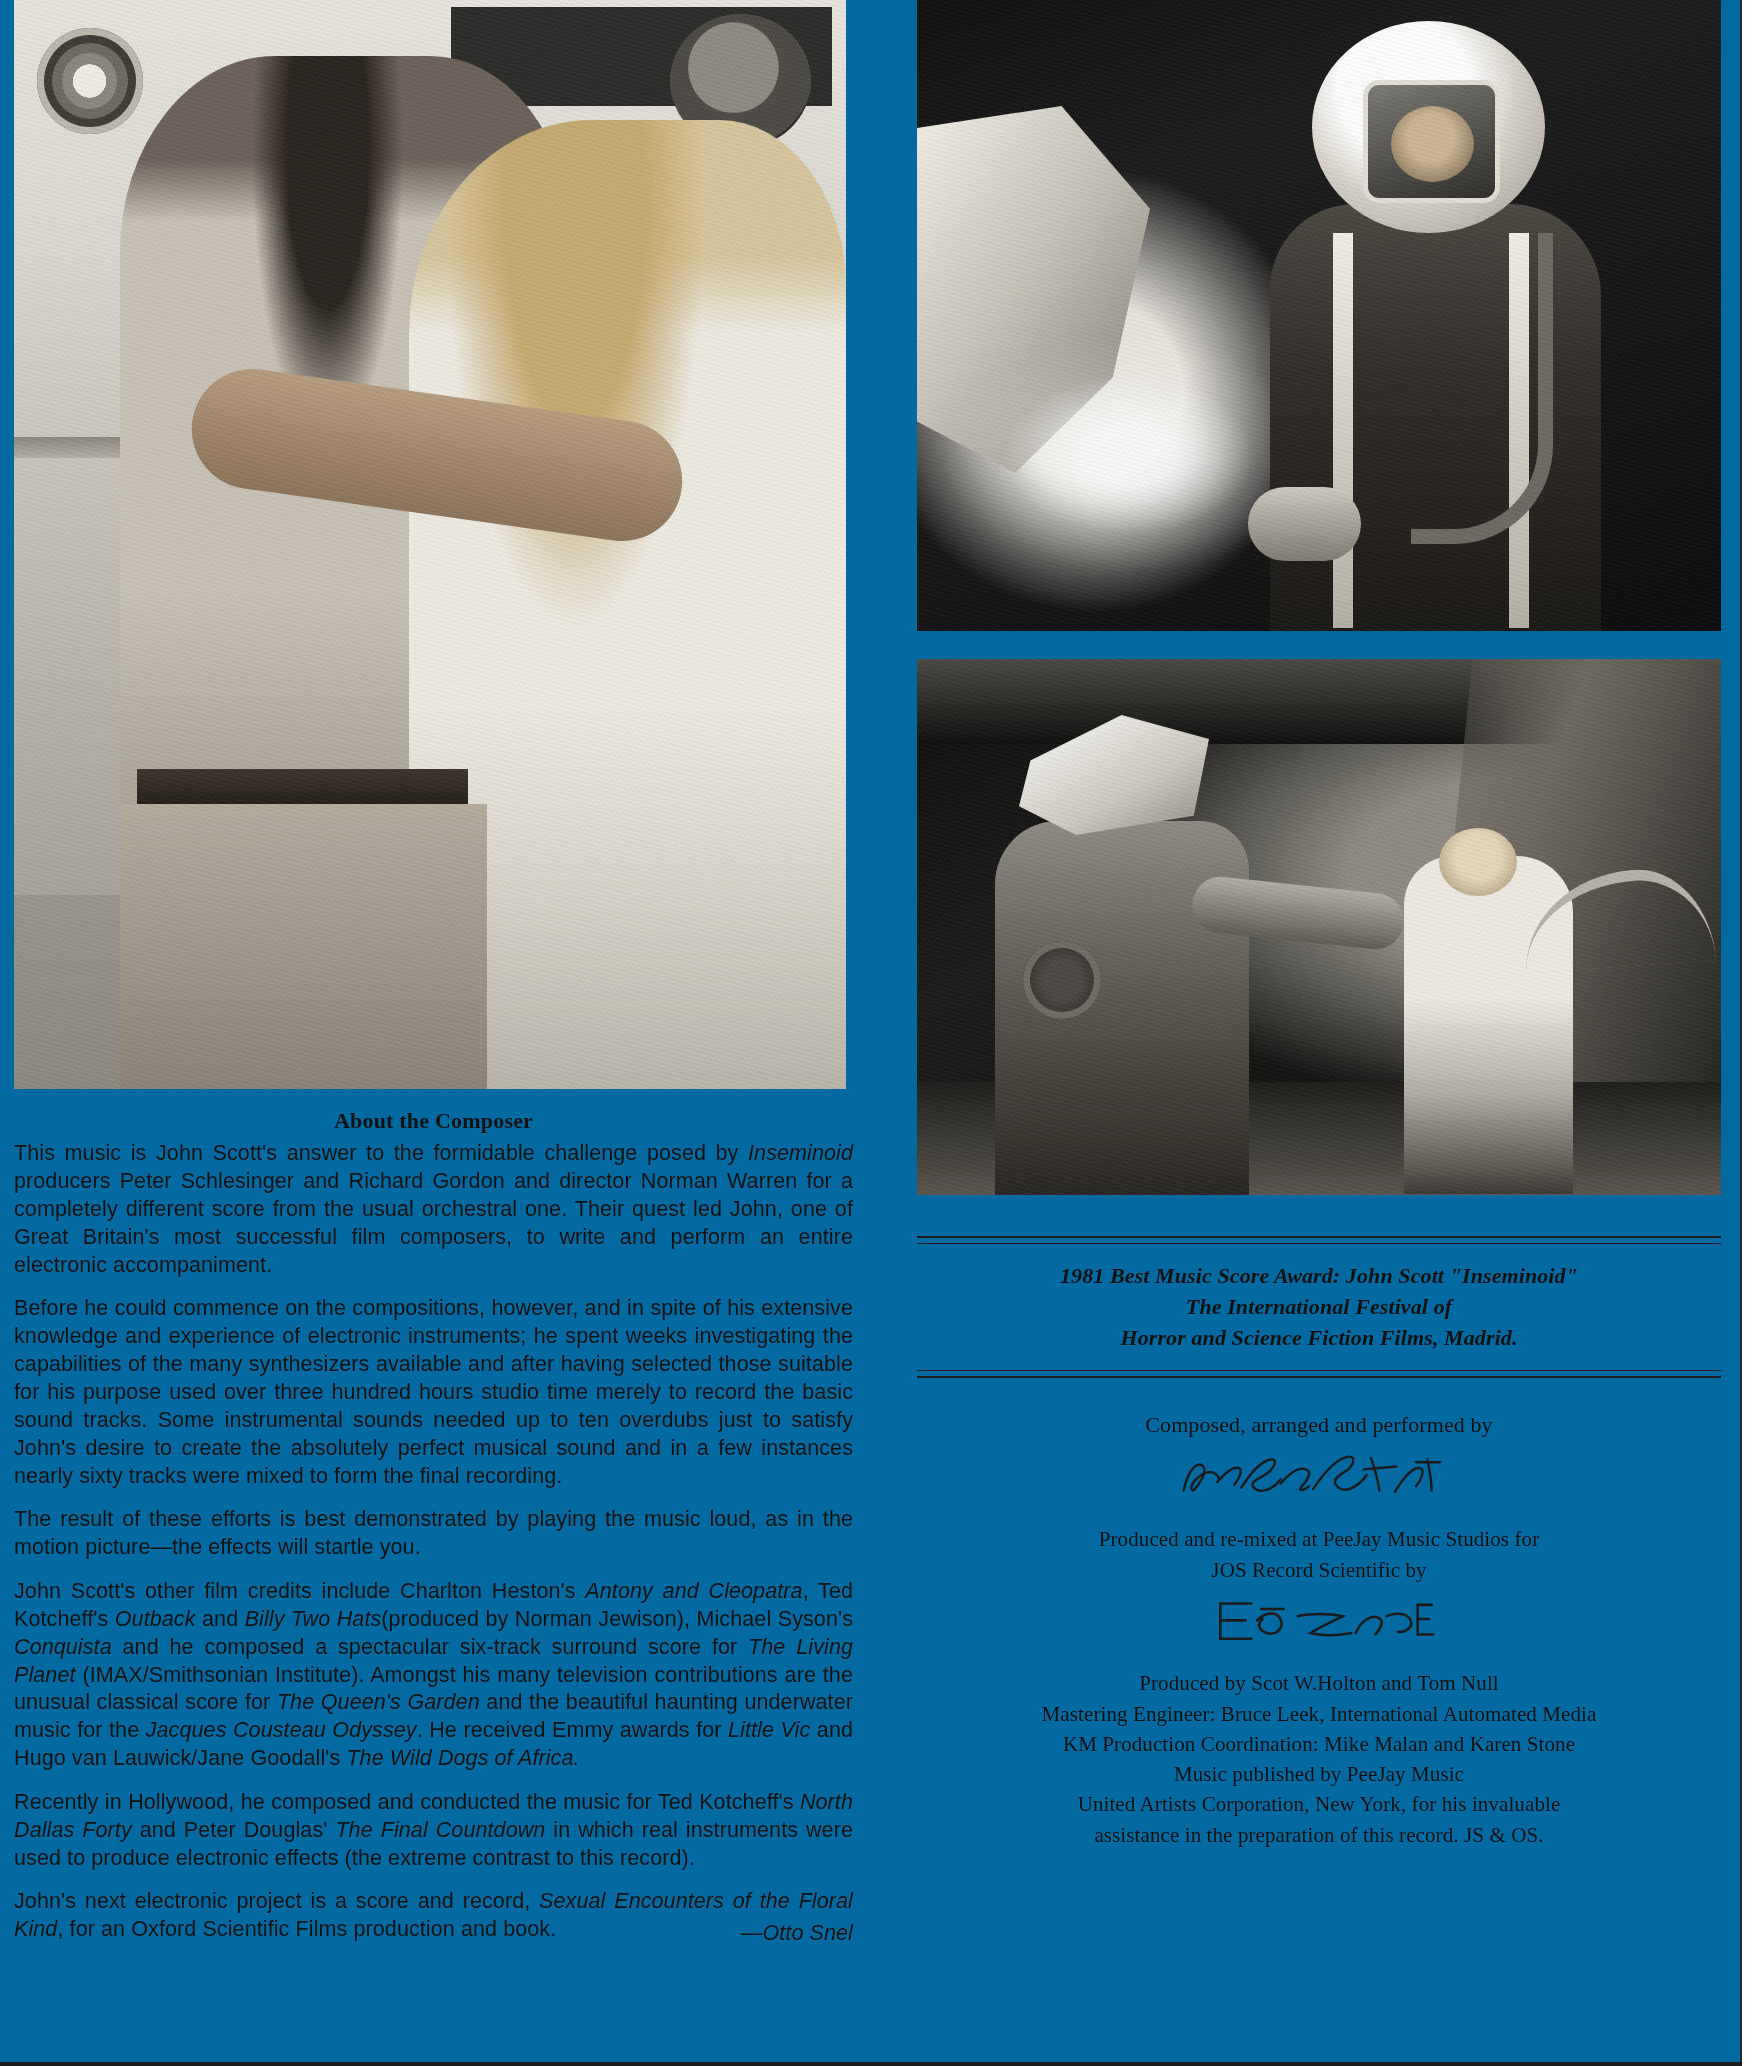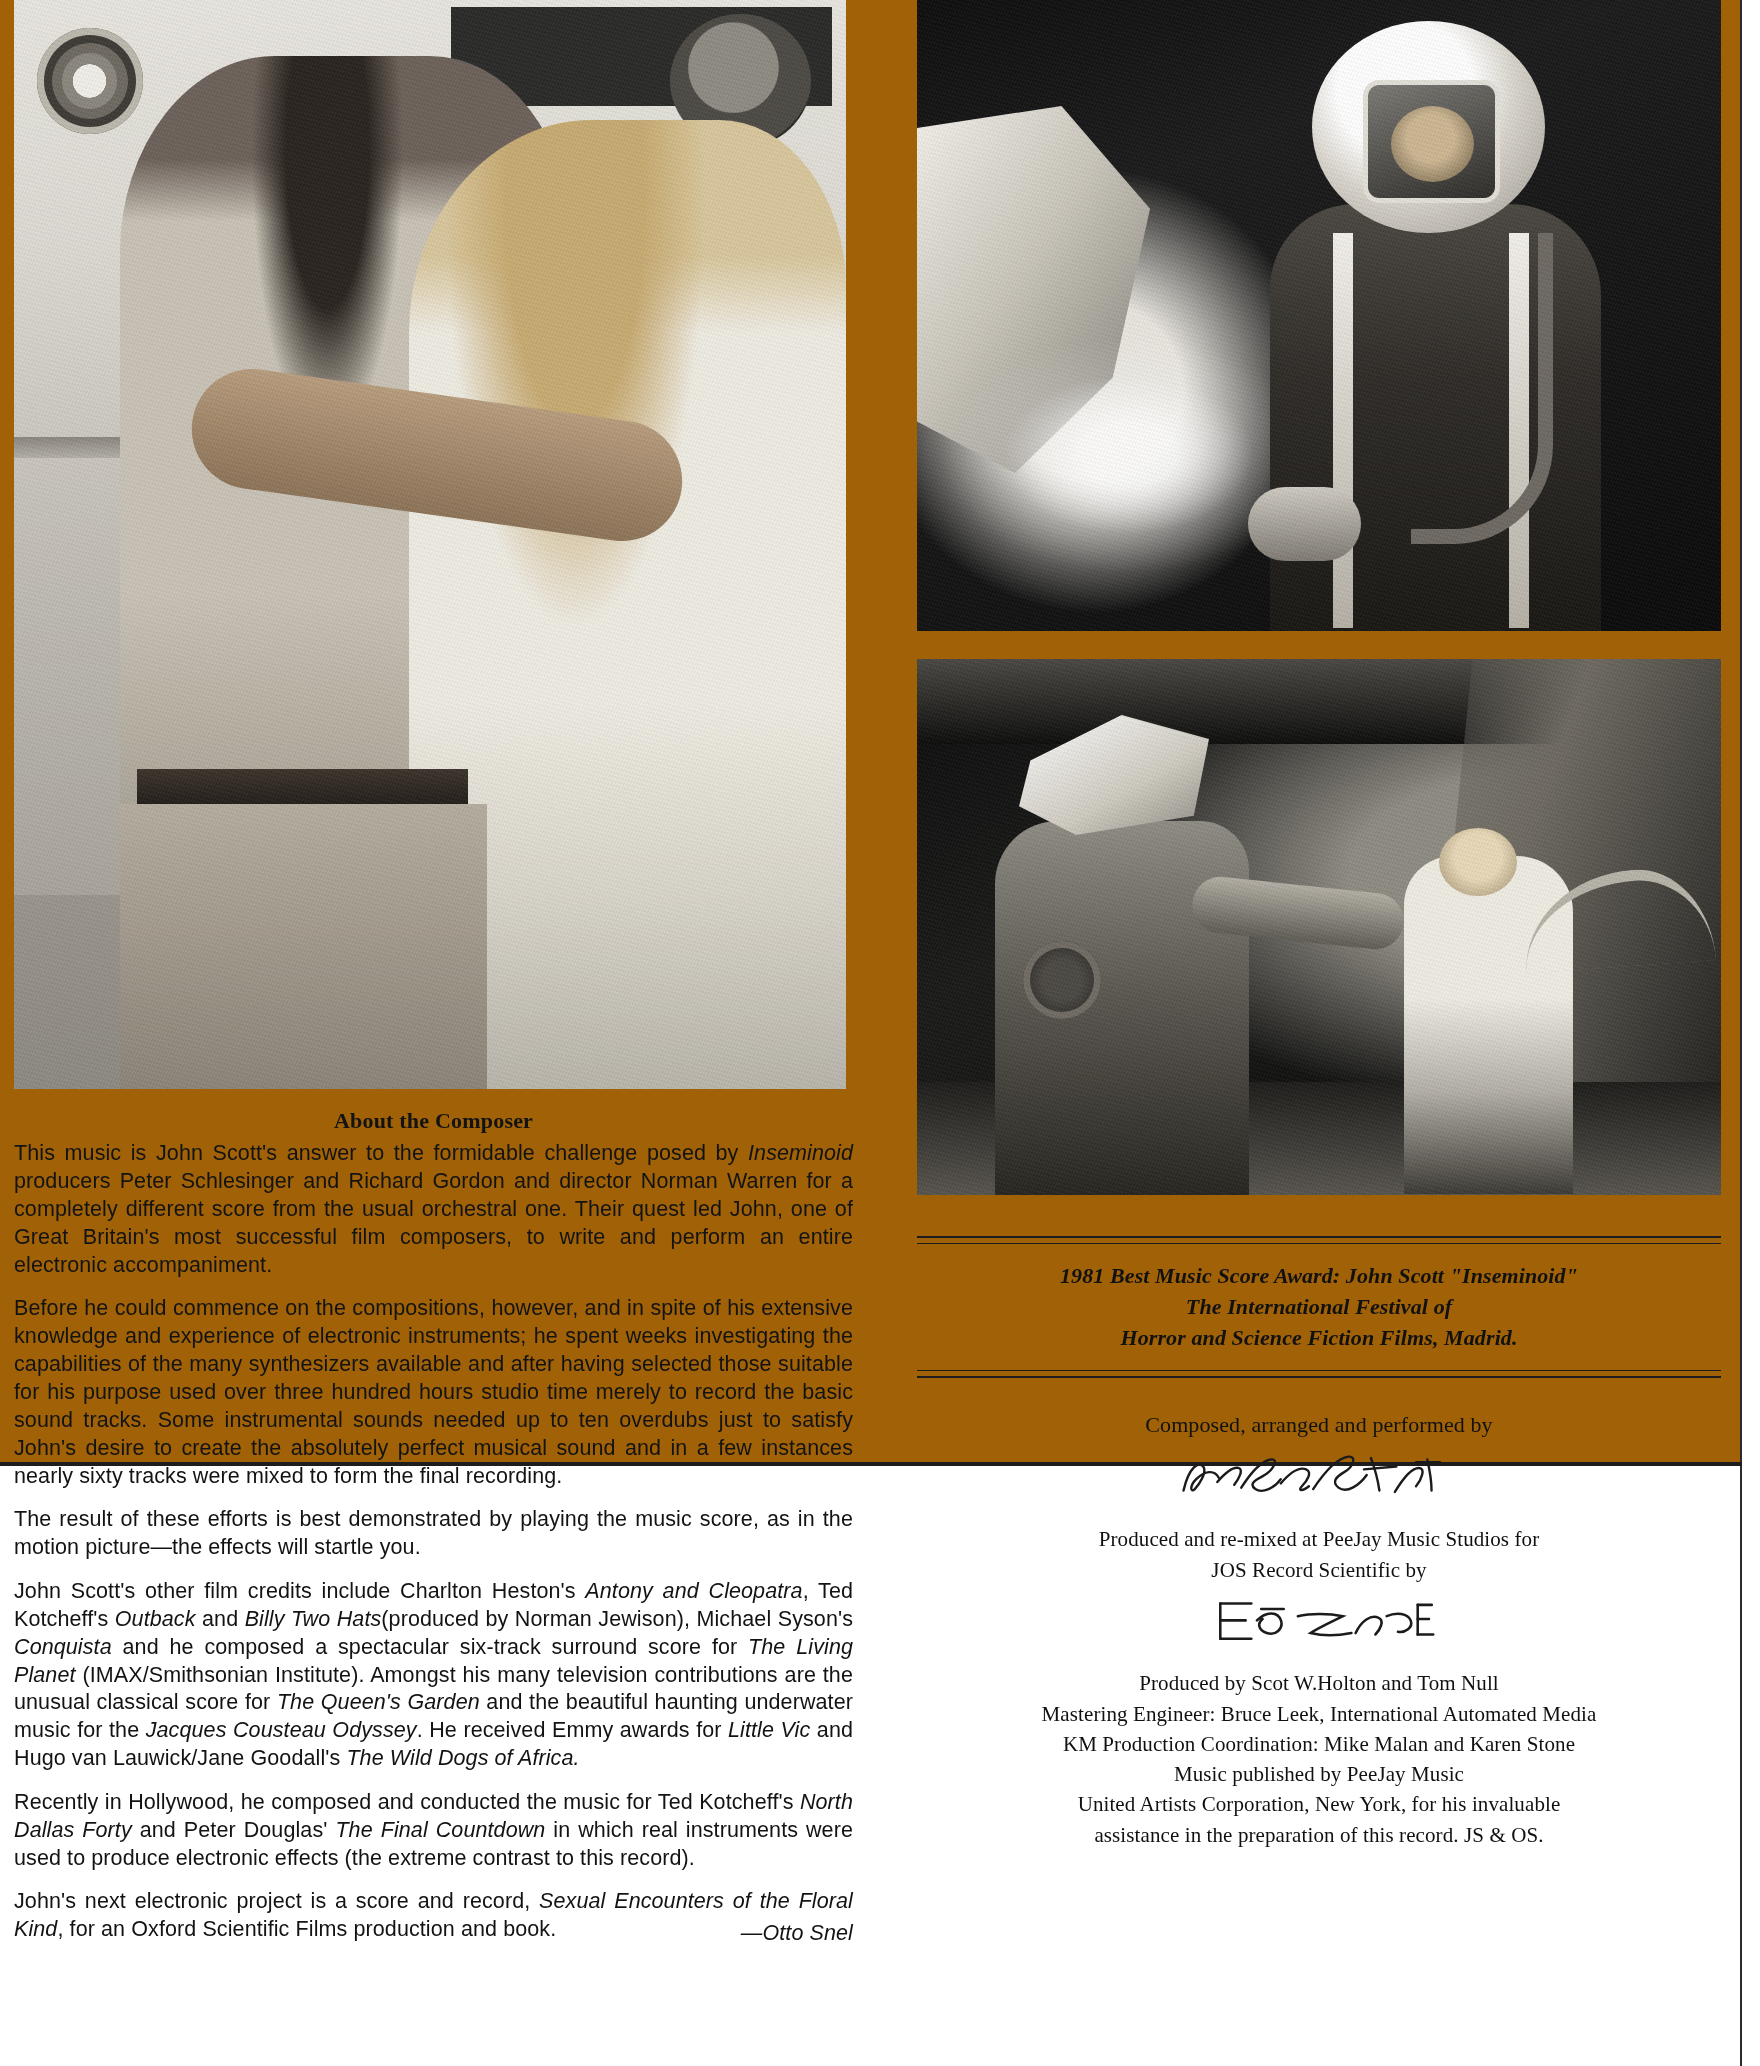--- a/index.html
+++ b/index.html
@@ -10,22 +10,22 @@
   body {
     width: 1760px;
     height: 2066px;
     font-family: "Liberation Sans", sans-serif;
     color: #111111;
     overflow: hidden;
   }
   .page {
     position: relative;
     width: 1760px;
-    height: 1466px;
-    background: #a16207;
+    height: 2066px;
+    background: #0369a1;
     box-sizing: border-box;
   }
   
   .sleeve-edge {
     position: absolute;
     top: 0;
     right: 0;
     width: 18.3px;
     height: 2066px;
     background: #ffffff;
@@ -350,21 +350,21 @@
         extensive knowledge and experience of electronic instruments; he spent weeks
         investigating the capabilities of the many synthesizers available and after
         having selected those suitable for his purpose used over three hundred hours
         studio time merely to record the basic sound tracks. Some instrumental sounds
         needed up to ten overdubs just to satisfy John's desire to create the absolutely
         perfect musical sound and in a few instances nearly sixty tracks were mixed to
         form the final recording.
       </p>
 
       <p class="para">
-        The result of these efforts is best demonstrated by playing the music score,
+        The result of these efforts is best demonstrated by playing the music loud,
         as in the motion picture—the effects will startle you.
       </p>
 
       <p class="para">
         John Scott's other film credits include Charlton Heston's <i>Antony and Cleopatra</i>,
         Ted Kotcheff's <i>Outback</i> and <i>Billy Two Hats</i>(produced by Norman Jewison),
         Michael Syson's <i>Conquista</i> and he composed a spectacular six-track surround
         score for <i>The Living Planet</i> (IMAX/Smithsonian Institute). Amongst his many
         television contributions are the unusual classical score for <i>The Queen's Garden</i>
         and the beautiful haunting underwater music for the <i>Jacques Cousteau Odyssey</i>.

